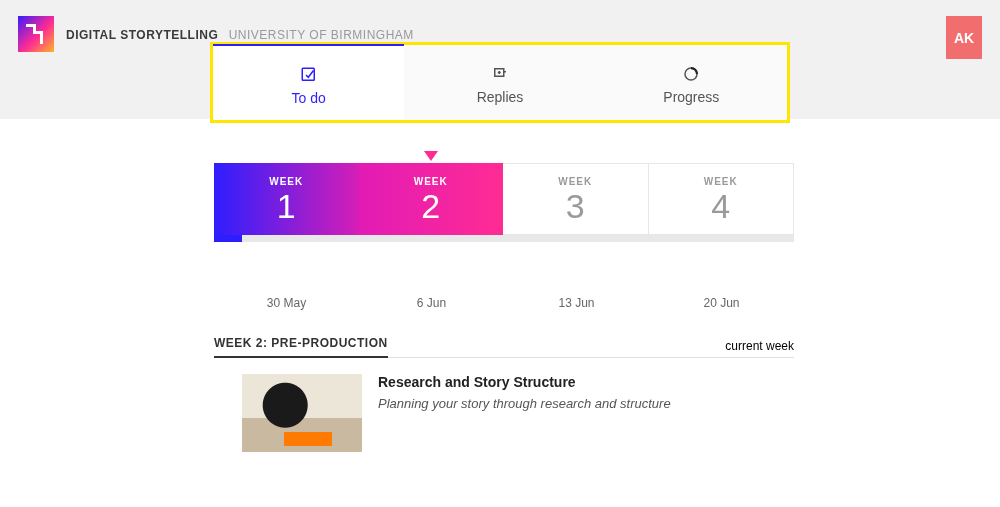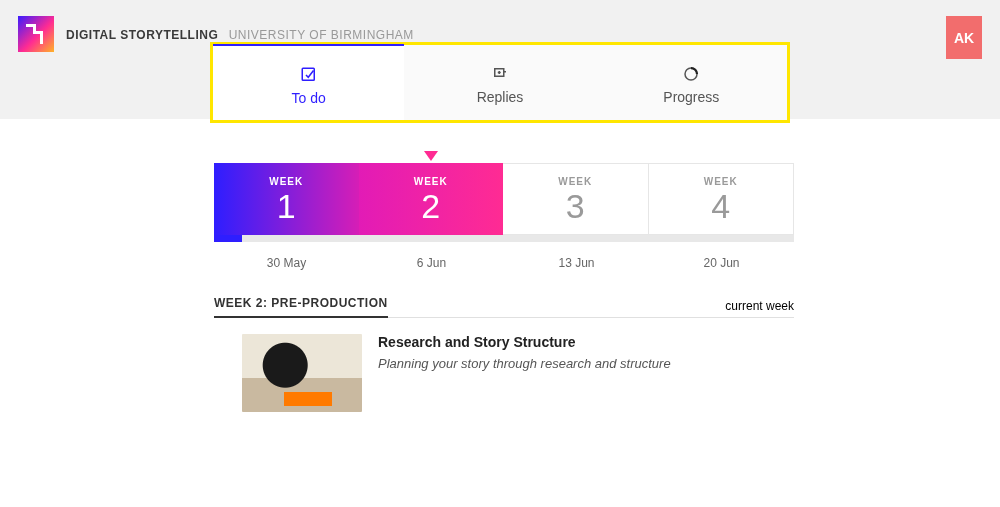--- a/index.html
+++ b/index.html
@@ -111,21 +111,21 @@
     .week-card.grad1 { background: linear-gradient(90deg, #2e1eff 0%, #d61eb6 100%); color: #fff; border: none; }
     .week-card.grad2 { background: linear-gradient(90deg, #e21bb6 0%, #ff2b93 100%); color: #fff; border: none; }
     .week-card.grad2::before {
       content: ""; position: absolute; top: -12px; left: 50%; transform: translateX(-50%);
       border-left: 7px solid transparent; border-right: 7px solid transparent; border-top: 10px solid #ff2b93;
     }
     .progress-bar { height: 7px; background: #e8e8e8; display: flex; }
     .progress-fill { background: #2e1eff; width: 28px; height: 7px; }
 
     .dates-row { display: flex; margin-top: 14px; }
-    .date { flex: 1; text-align: center; font-size: 12px; color: #666; }
+    .date { flex: 1; text-align: center; font-size: 12px; color: #666; margin-top: 40px; }
 
     .section-head {
       display: flex; justify-content: space-between; align-items: flex-end;
       margin-top: 26px;
       border-bottom: 1px solid #e0e0e0;
       padding-bottom: 4px;
     }
     .section-title { font-size: 12px; font-weight: 700; letter-spacing: 0.5px; color: #333;
       border-bottom: 2px solid #333; padding-bottom: 6px; margin-bottom: -5px; }
     .section-meta { font-size: 12px; color: #000000; }

